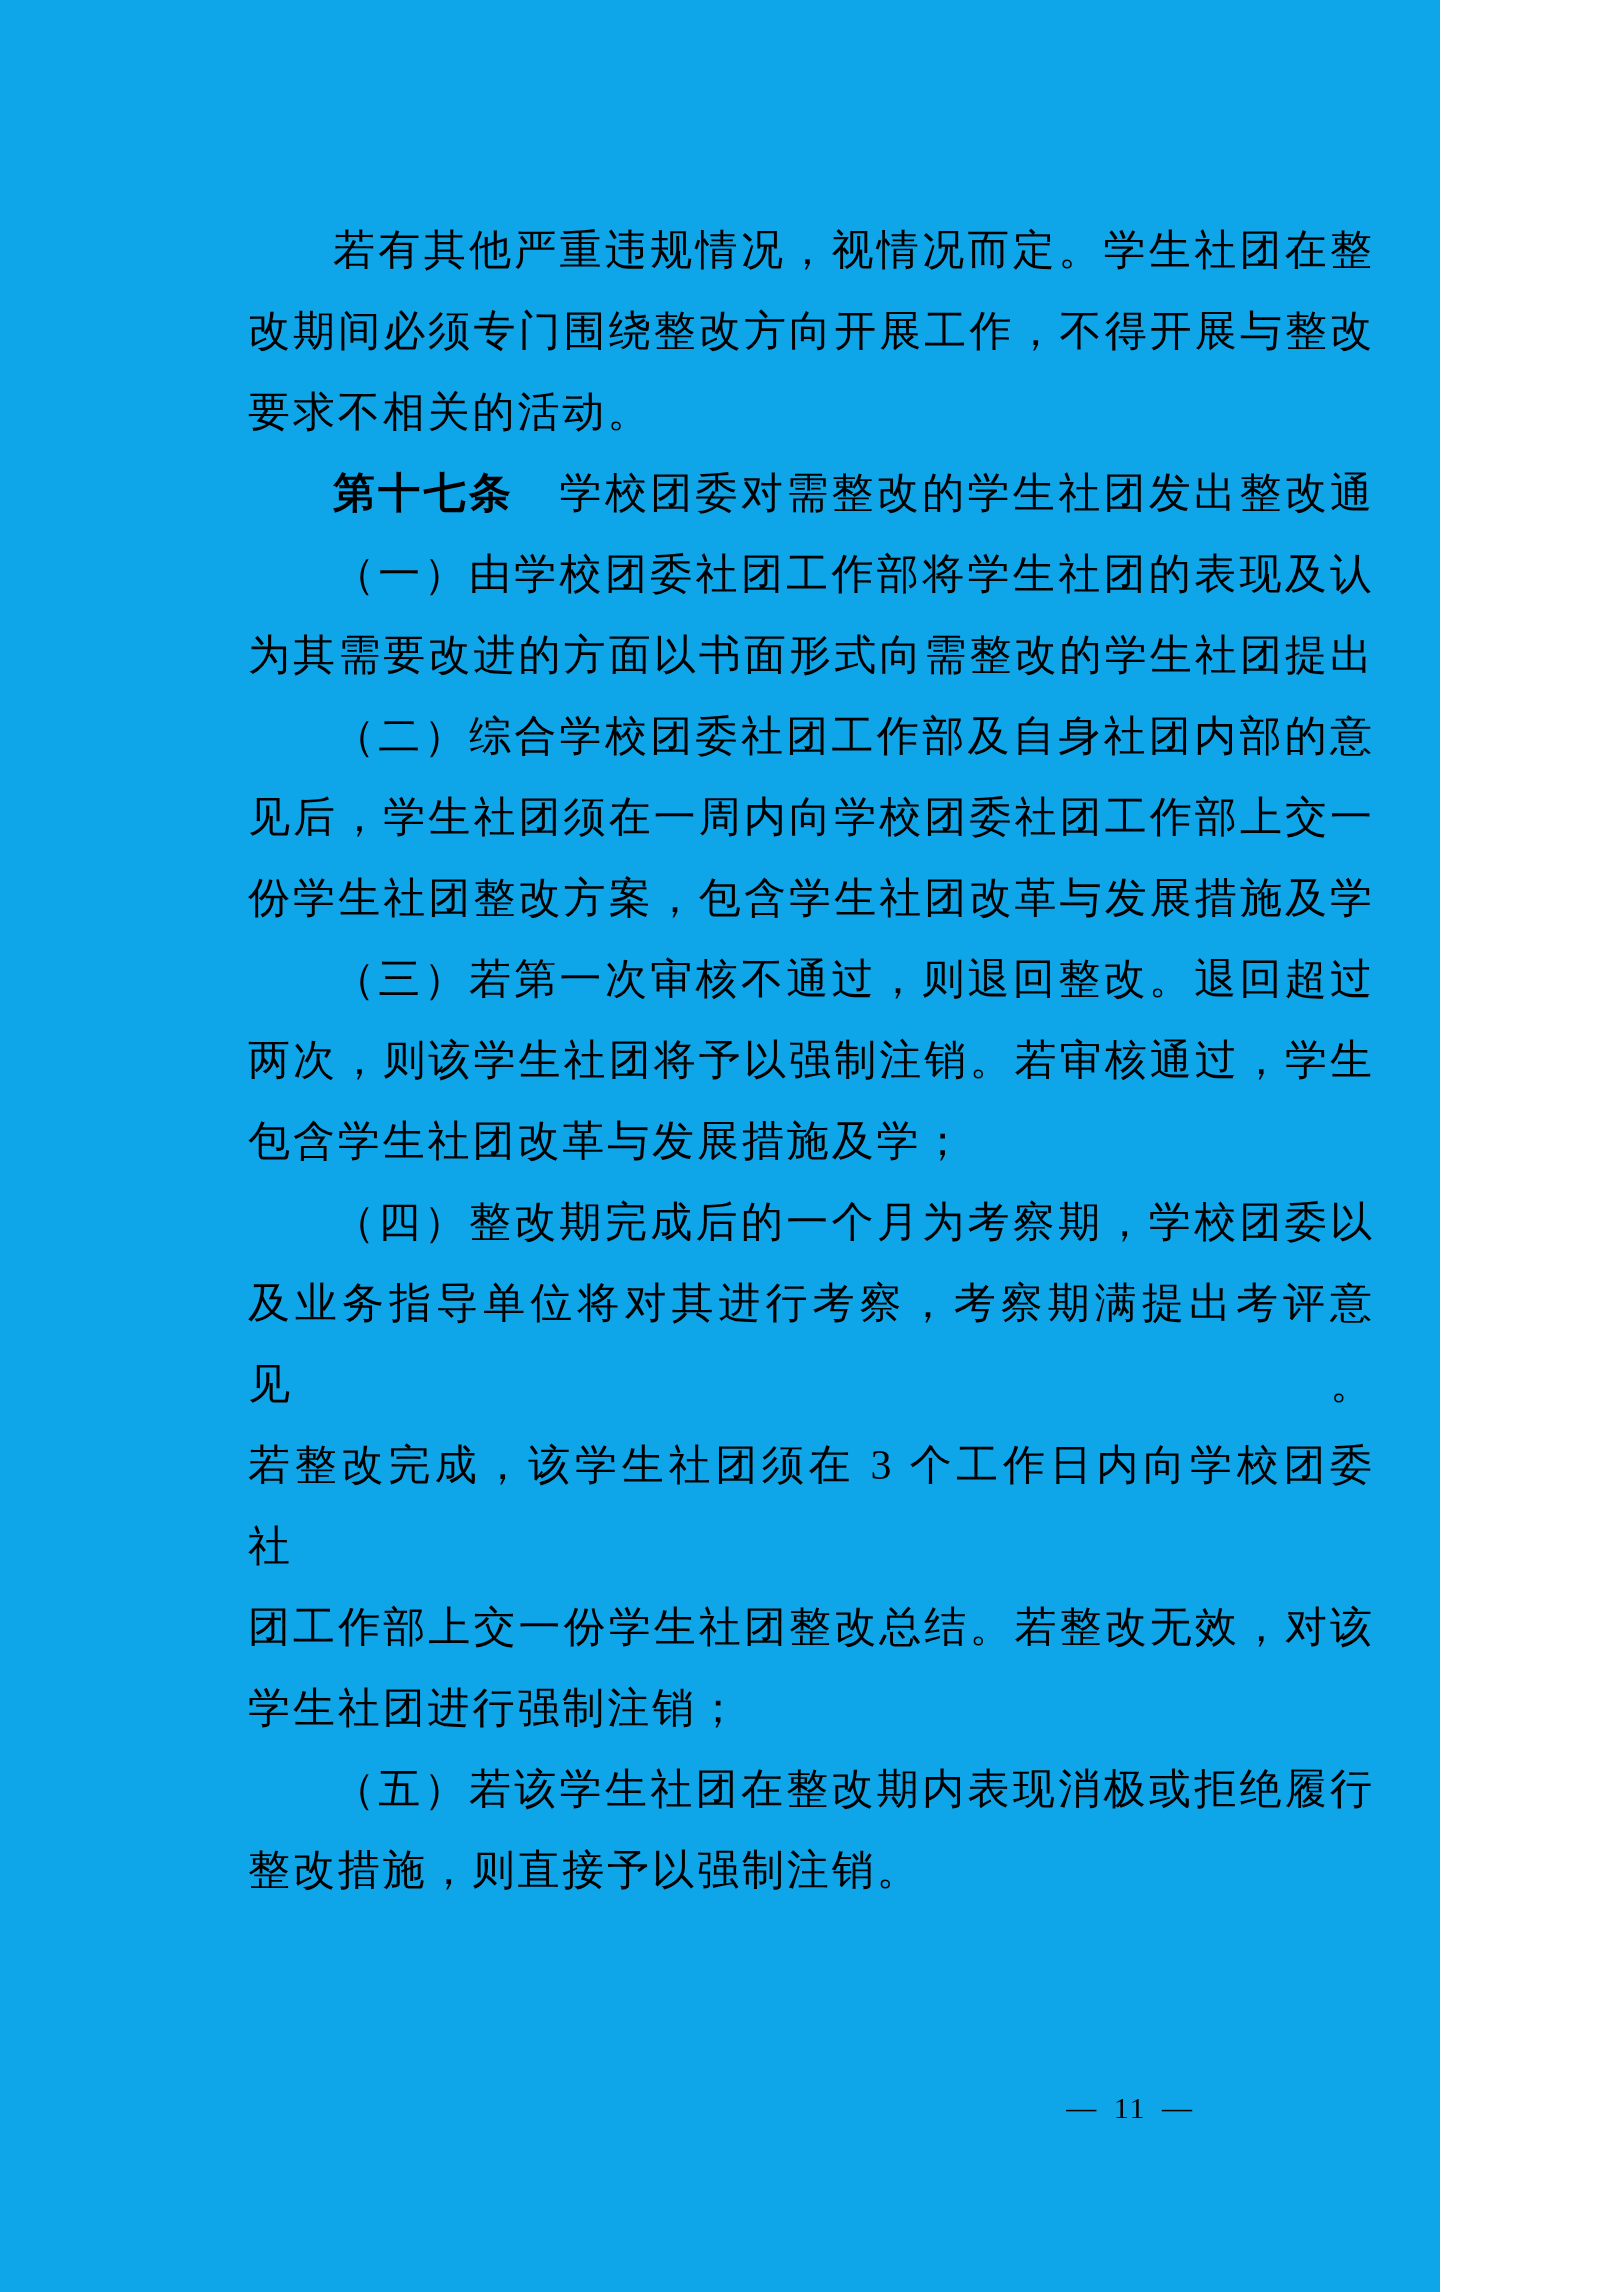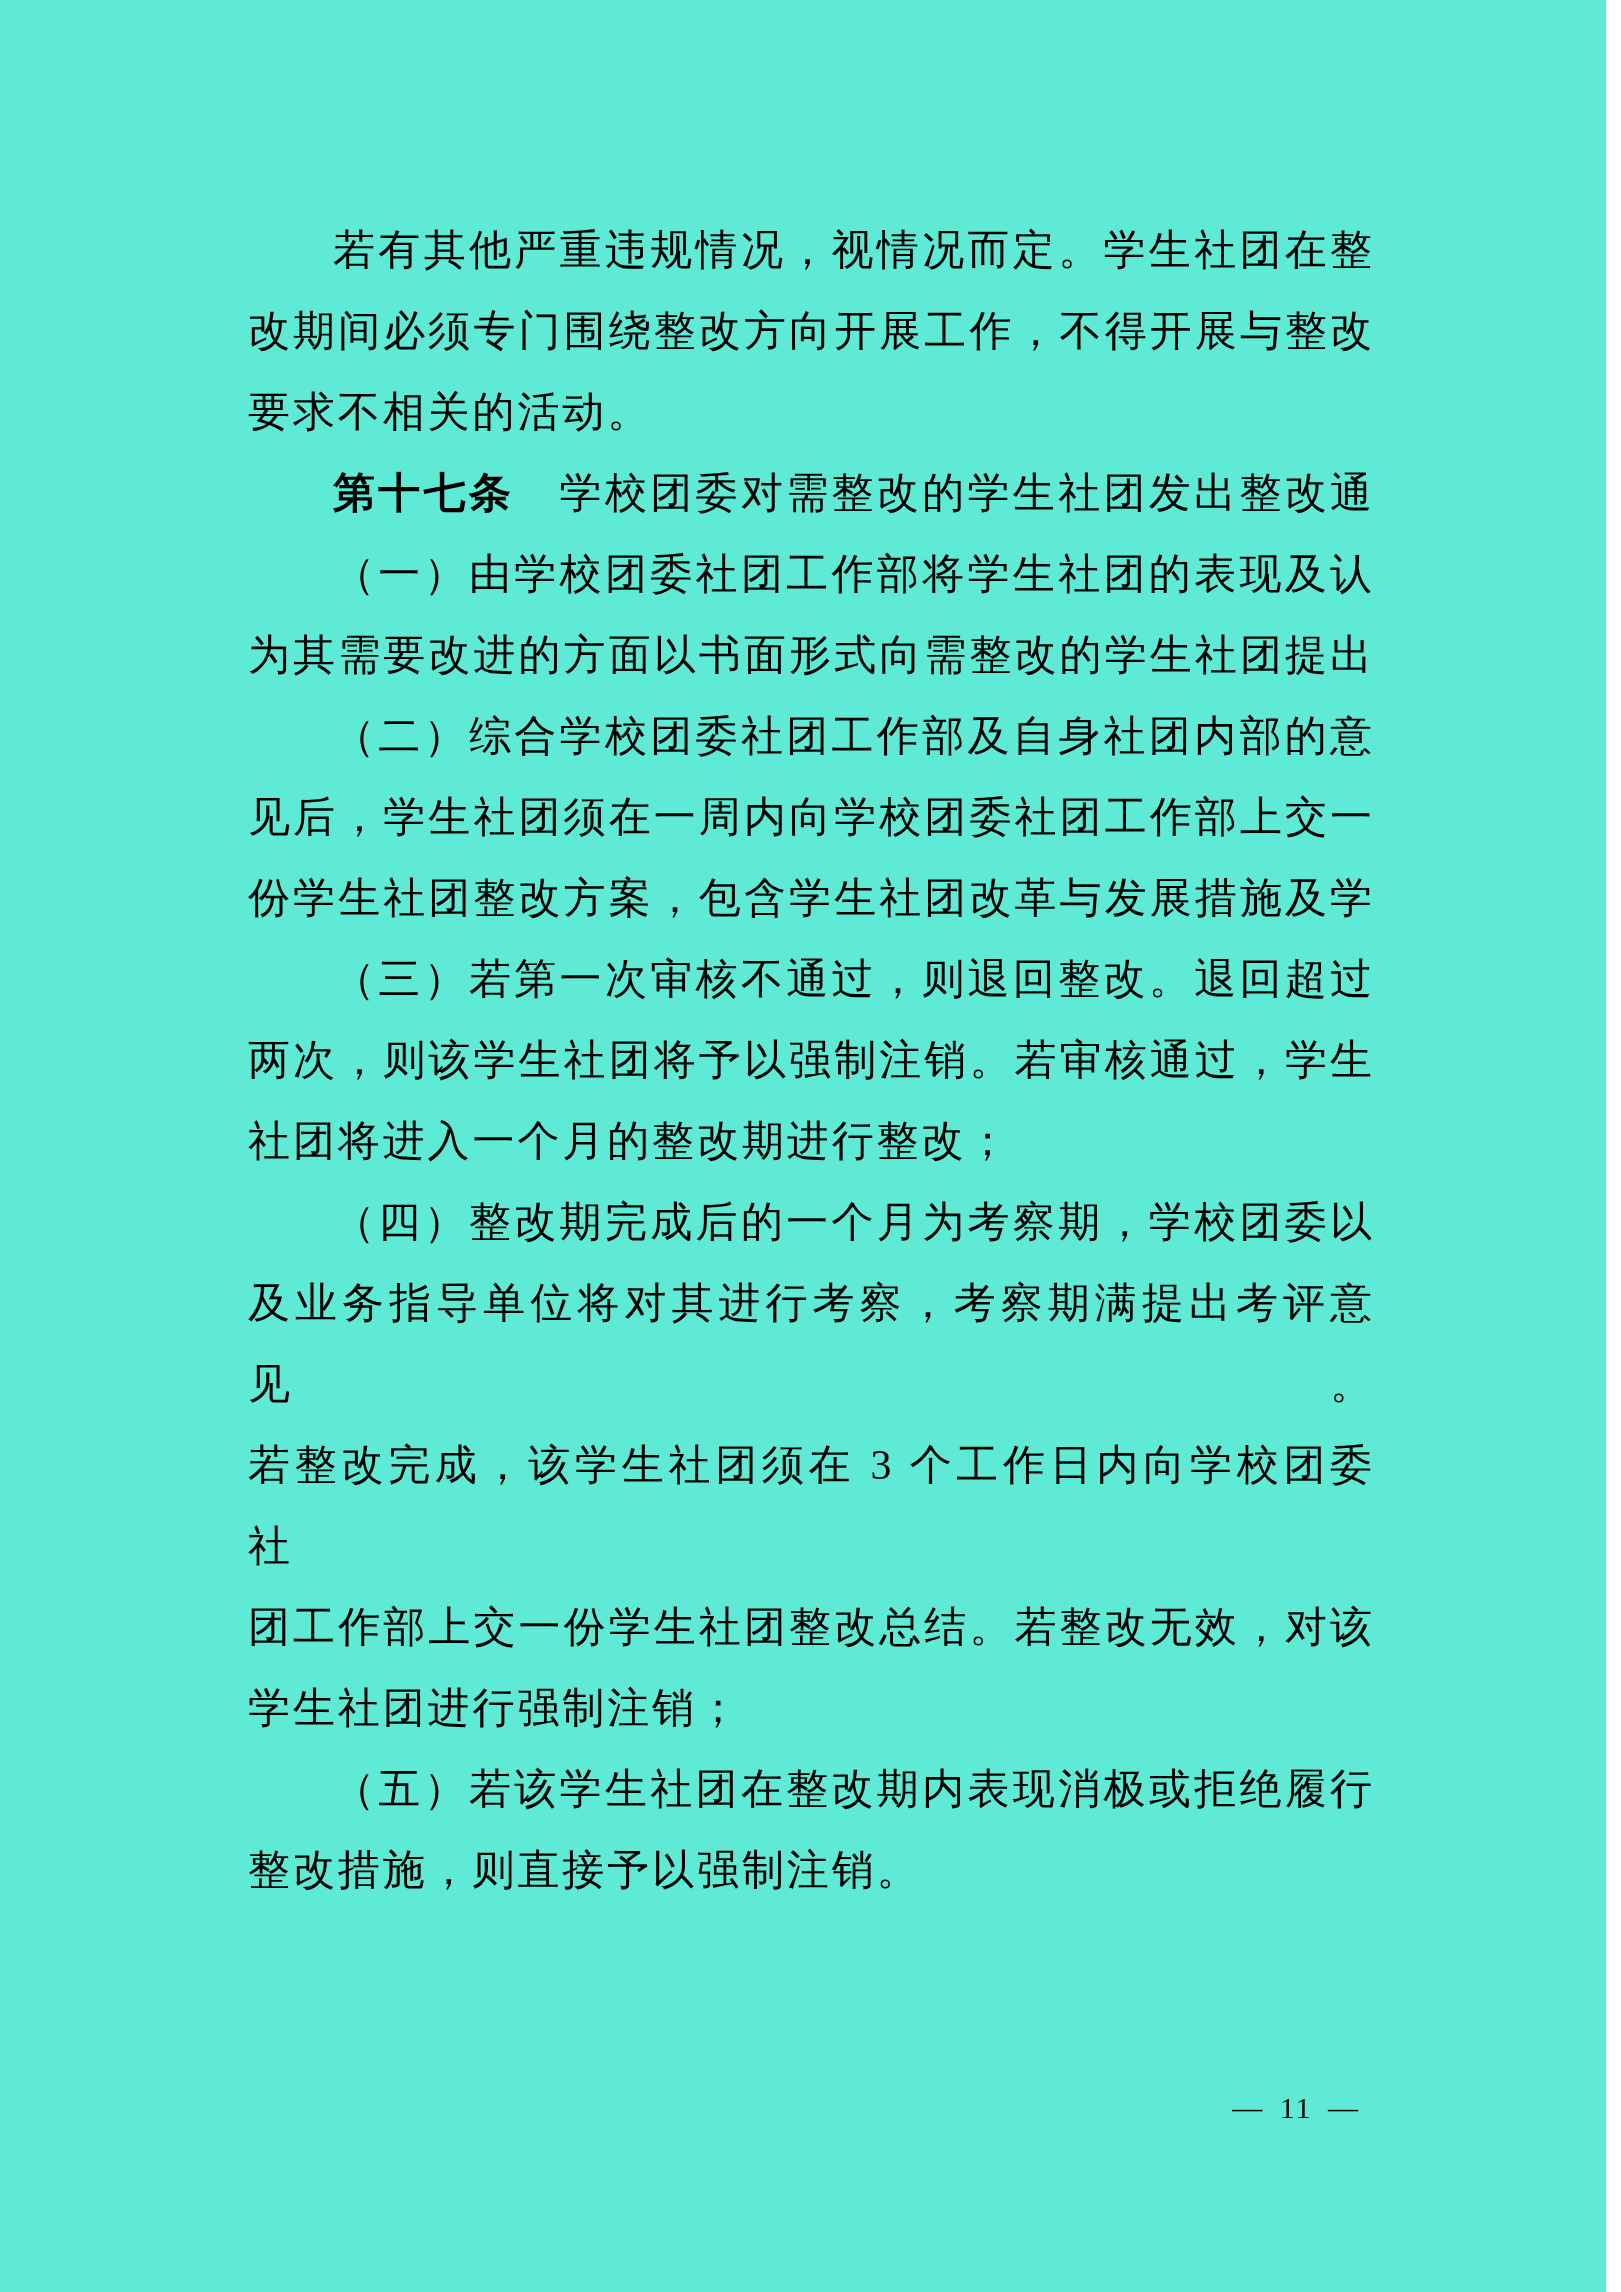--- a/index.html
+++ b/index.html
@@ -2,23 +2,23 @@
 <html><head>
 <meta charset="utf-8">
 <style>
   html, body {
     margin: 0;
     padding: 0;
     background: #ffffff;
   }
   .page {
     position: relative;
-    width: 1606px;
+    width: 1440px;
     height: 2293px;
-    background: #5eead4;
+    background: #0ea5e9;
     color: #000000;
     font-family: "Liberation Serif", "DejaVu Serif", serif;
     overflow: hidden;
   }
   .doc-body {
     position: absolute;
     left: 248px;
     top: 210px;
     width: 1127px;
     font-size: 42px;
@@ -76,21 +76,21 @@
         <div class="line full"><span>为其需要改进的方面以书面形式向需整改的学生社团提出</span></div>
       </div>
       <div class="para">
         <div class="line full indent"><span>（二）综合学校团委社团工作部及自身社团内部的意</span></div>
         <div class="line full"><span>见后，学生社团须在一周内向学校团委社团工作部上交一</span></div>
         <div class="line full"><span>份学生社团整改方案，包含学生社团改革与发展措施及学</span></div>
       </div>
       <div class="para">
         <div class="line full indent"><span>（三）若第一次审核不通过，则退回整改。退回超过</span></div>
         <div class="line full"><span>两次，则该学生社团将予以强制注销。若审核通过，学生</span></div>
-        <div class="line last"><span>社团将进入一个月的整改期进行整改；</span></div>
+        <div class="line last"><span>包含学生社团改革与发展措施及学；</span></div>
       </div>
       <div class="para">
         <div class="line full indent"><span>（四）整改期完成后的一个月为考察期，学校团委以</span></div>
         <div class="line full"><span>及业务指导单位将对其进行考察，考察期满提出考评意见。</span></div>
         <div class="line full"><span>若整改完成，该学生社团须在 3 个工作日内向学校团委社</span></div>
         <div class="line full"><span>团工作部上交一份学生社团整改总结。若整改无效，对该</span></div>
         <div class="line last"><span>学生社团进行强制注销；</span></div>
       </div>
       <div class="para">
         <div class="line full indent"><span>（五）若该学生社团在整改期内表现消极或拒绝履行</span></div>

